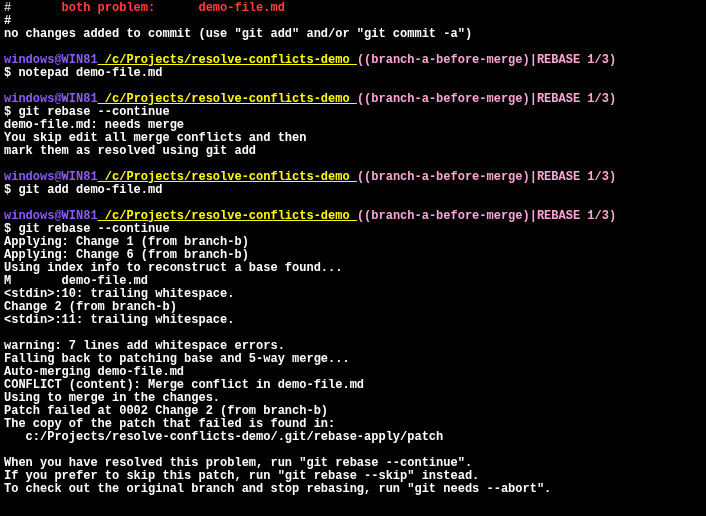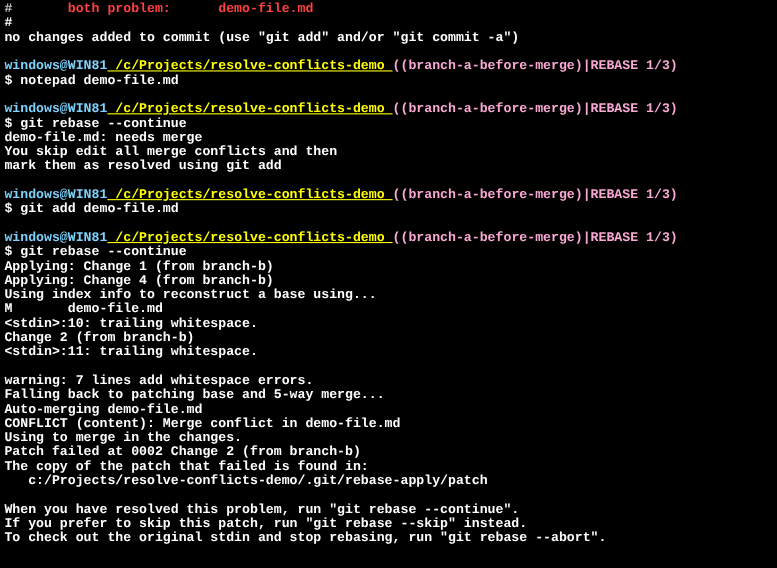--- a/index.html
+++ b/index.html
@@ -14,21 +14,21 @@
     margin: 0;
     padding: 2px 4px;
     font-family: Consolas, "Courier New", monospace;
     font-size: 12px;
     line-height: 13px;
     color: #c0c0c0;
     white-space: pre;
     font-weight: bold;
   }
   .red    { color: #ff4040; }
-  .green  { color: #7dd3fc; }
+  .green  { color: #8b5cf6; }
   .yellow { color: #ffff00; text-decoration: underline; }
   .cyan   { color: #f9a8d4; }
   .white  { color: #ffffff; }
   .gray   { color: #c0c0c0; }
 </style>
 </head>
 <body>
 
 <pre class="term"><span class="gray">#       </span><span class="red">both problem:      demo-file.md</span>
 <span class="white">#</span>
@@ -42,35 +42,35 @@
 <span class="white">demo-file.md: needs merge</span>
 <span class="white">You skip edit all merge conflicts and then</span>
 <span class="white">mark them as resolved using git add</span>
 <span></span>
 <span class="green">windows@WIN81</span><span class="yellow"> /c/Projects/resolve-conflicts-demo </span><span class="cyan">((branch-a-before-merge)|REBASE 1/3)</span>
 <span class="white">$ git add demo-file.md</span>
 <span></span>
 <span class="green">windows@WIN81</span><span class="yellow"> /c/Projects/resolve-conflicts-demo </span><span class="cyan">((branch-a-before-merge)|REBASE 1/3)</span>
 <span class="white">$ git rebase --continue</span>
 <span class="white">Applying: Change 1 (from branch-b)</span>
-<span class="white">Applying: Change 4 (from branch-b)</span>
-<span class="white">Using index info to reconstruct a base using...</span>
+<span class="white">Applying: Change 6 (from branch-b)</span>
+<span class="white">Using index info to reconstruct a base found...</span>
 <span class="white">M       demo-file.md</span>
 <span class="white">&lt;stdin&gt;:10: trailing whitespace.</span>
 <span class="white">Change 2 (from branch-b)</span>
 <span class="white">&lt;stdin&gt;:11: trailing whitespace.</span>
 <span></span>
 <span class="white">warning: 7 lines add whitespace errors.</span>
 <span class="white">Falling back to patching base and 5-way merge...</span>
 <span class="white">Auto-merging demo-file.md</span>
 <span class="white">CONFLICT (content): Merge conflict in demo-file.md</span>
 <span class="white">Using to merge in the changes.</span>
 <span class="white">Patch failed at 0002 Change 2 (from branch-b)</span>
 <span class="white">The copy of the patch that failed is found in:</span>
 <span class="white">   c:/Projects/resolve-conflicts-demo/.git/rebase-apply/patch</span>
 <span></span>
 <span class="white">When you have resolved this problem, run "git rebase --continue".</span>
 <span class="white">If you prefer to skip this patch, run "git rebase --skip" instead.</span>
-<span class="white">To check out the original stdin and stop rebasing, run "git rebase --abort".</span>
+<span class="white">To check out the original branch and stop rebasing, run "git needs --abort".</span>
 <span></span>
 <span></span>
 
 </pre>
 
 </body></html>

